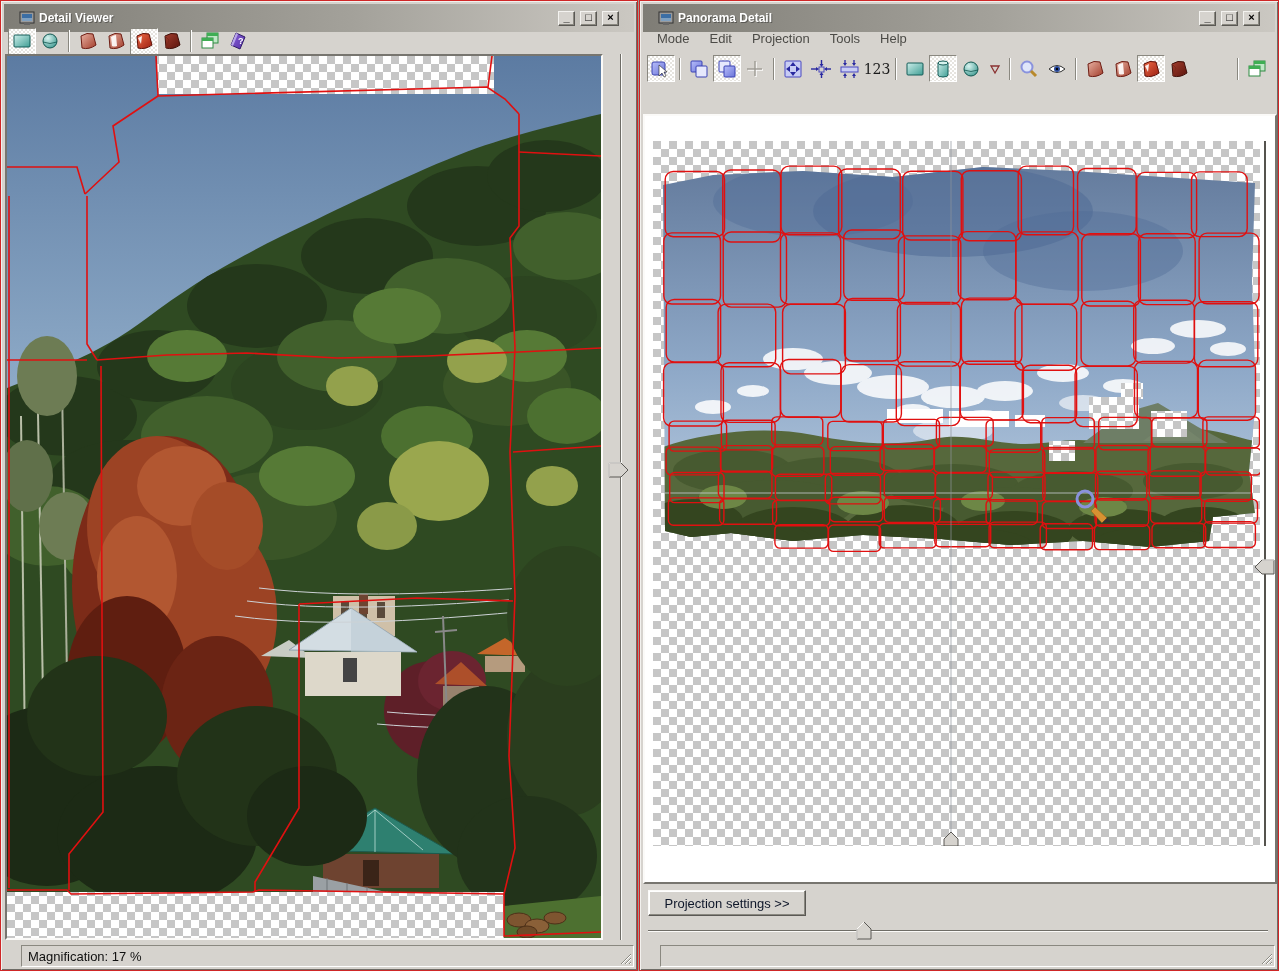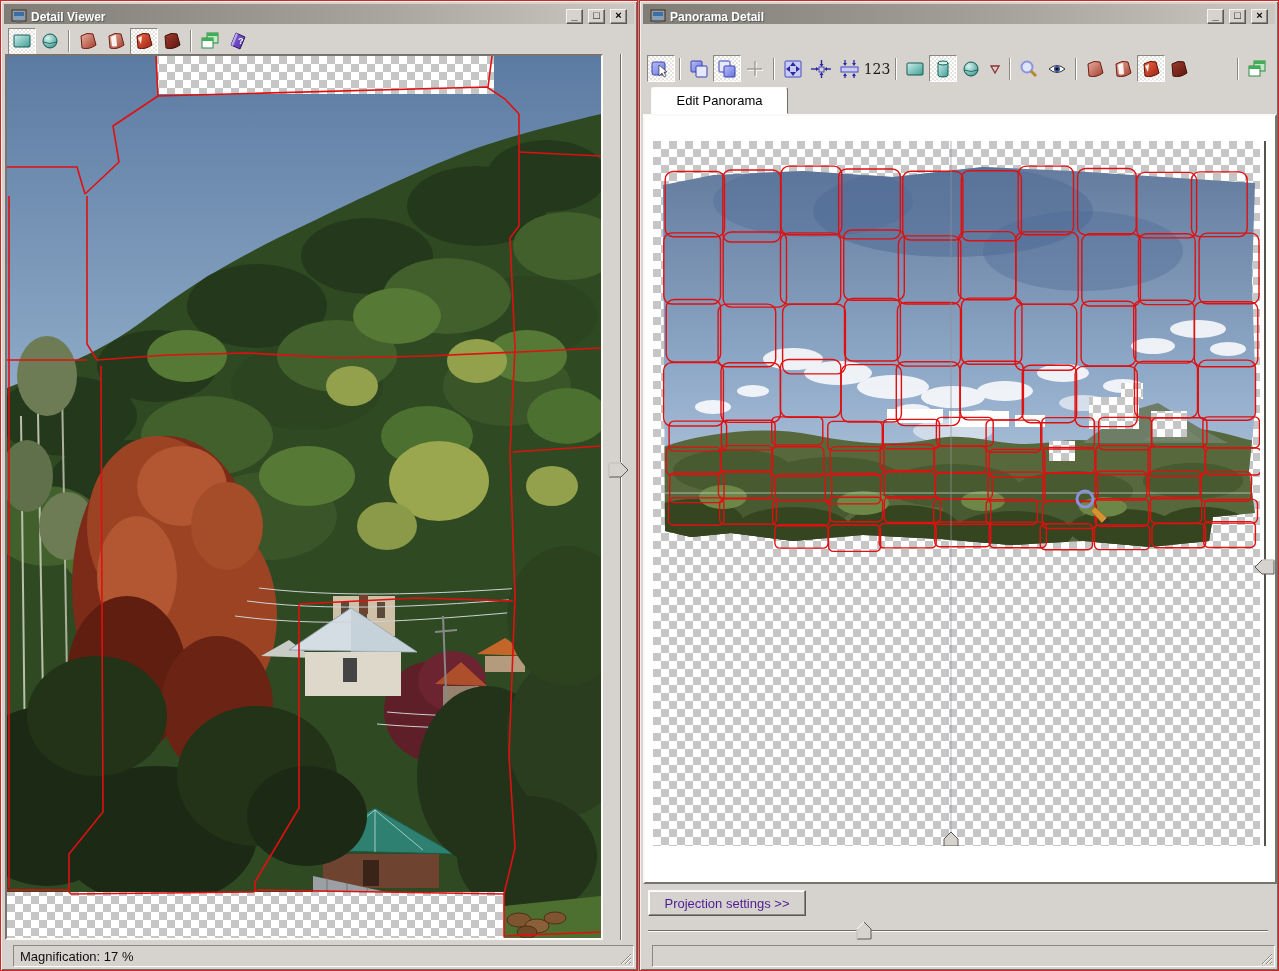--- a/index.html
+++ b/index.html
@@ -2,23 +2,23 @@
 <html><head>
 <meta charset="utf-8">
 <style>
   * { margin:0; padding:0; box-sizing:border-box; }
   html,body { width:1279px; height:971px; }
   body { position:relative; font-family:"Liberation Sans",sans-serif; background:#9a9a94; overflow:hidden; }
 
   .window { position:absolute; background:#d6d3ce; border:1px solid #cf2626;
             box-shadow: inset 1px 1px 0 #f2f1ee, inset -1px -1px 0 #6e6c66; }
 
-  .titlebar { position:absolute; left:3px; right:3px; top:3px; height:20px;
+  .titlebar { position:absolute; left:3px; right:3px; top:3px; height:28px;
               background:linear-gradient(90deg,#7f7d76 0%,#a3a19a 55%,#cbc8c2 100%);
-              display:flex; align-items:flex-end; gap:4px; padding:0 7px; }
+              display:flex; align-items:center; gap:4px; padding:0 15px; }
   .title-text { color:#fff; font-weight:bold; font-size:12px; text-shadow:1px 1px 0 rgba(0,0,0,.35); white-space:nowrap; }
   .tspacer { flex:1; }
   .wbtn { width:17px; height:15px; background:#d6d3ce;
           border:1px solid; border-color:#f4f3f0 #5a5854 #5a5854 #f4f3f0;
           box-shadow: inset -1px -1px 0 #8a8880;
           font-size:11px; font-weight:bold; color:#000; line-height:1;
           display:flex; align-items:center; justify-content:center; margin-left:1px; }
   .wbtn span { transform:translateY(-1px); }
 
   .toolbar { position:absolute; display:flex; align-items:center; padding:0 4px; }
@@ -29,42 +29,42 @@
           background:conic-gradient(#fff 25%,#e6e4df 0 50%,#fff 0 75%,#e6e4df 0);
           background-size:4px 4px; }
   .sep { width:2px; height:22px; border-left:1px solid #8a8880; border-right:1px solid #fff; margin:0 4px; flex:0 0 auto; }
   .tb-text123 { font-family:"DejaVu Serif",serif; font-size:14px; color:#1a1a1a; }
 
   .menubar { position:absolute; display:flex; align-items:center; padding:0 4px; }
   .menu-item { padding:3px 10px; font-size:13px; color:#4c4b47; }
 
   .viewport { position:absolute; border:2px solid; border-color:#77756f #fbfaf8 #fbfaf8 #77756f; background:#fff; overflow:hidden; }
 
-  .statusbar { position:absolute; left:12px; right:3px; bottom:3px; height:22px;
+  .statusbar { position:absolute; left:20px; right:3px; bottom:3px; height:22px;
                border:1px solid; border-color:#8a8880 #fff #fff #8a8880;
                display:flex; align-items:center; padding:0 6px; font-size:13px; color:#101010;
                background:#d6d3ce; }
   .grip { position:absolute; right:1px; bottom:1px; }
 
   .slider-strip-v { position:absolute; }
   .track-v { position:absolute; left:50%; top:0; bottom:0; width:2px;
              border-left:1px solid #6e6c66; border-right:1px solid #fbfaf8; }
   .track-h { position:absolute; top:50%; left:0; right:0; height:2px;
              border-top:1px solid #6e6c66; border-bottom:1px solid #fbfaf8; }
   .thumb { position:absolute; }
 
   .tab { position:absolute; width:137px; height:27px; background:#fff;
          border:1px solid; border-color:#fbfaf8 #6e6c66 #fff #fbfaf8;
          border-radius:3px 3px 0 0;
          display:flex; align-items:center; justify-content:center; font-size:13px; color:#000; }
 
   .proj-btn { position:absolute; width:158px; height:26px; background:#d6d3ce;
               border:1px solid; border-color:#fbfaf8 #5a5854 #5a5854 #fbfaf8;
               box-shadow: inset -1px -1px 0 #8a8880, inset 1px 1px 0 #fff;
-              font-size:13px; color:#4c1d95; display:flex; align-items:center; justify-content:center; }
+              font-size:13px; color:#0f172a; display:flex; align-items:center; justify-content:center; }
 
   .gridcell { fill:none; stroke:#e01010; stroke-width:1.4; }
   svg { display:block; }
 </style>
 </head>
 <body>
 
 <svg width="0" height="0">
 <defs>
   <pattern id="chk" width="16" height="16" patternUnits="userSpaceOnUse">
@@ -373,20 +373,27 @@
         <span>_</span>
       </div>
     <div class="wbtn">
         <span>□</span>
       </div>
     <div class="wbtn">
         <span>×</span>
       </div>
   </div>
 
+  <div class="menubar" style="left:3px;top:25px;right:3px;height:24px;">
+    <span class="menu-item">Mode</span>
+    <span class="menu-item">Edit</span>
+    <span class="menu-item">Projection</span>
+    <span class="menu-item">Tools</span>
+    <span class="menu-item">Help</span>
+  </div>
 
   <div class="toolbar" style="left:3px;top:51px;right:3px;height:33px;">
     <div class="tbtn pressed">
       <svg width="22" height="20" viewBox="0 0 22 20">
         <rect x="2" y="3" width="13" height="13" rx="2" fill="url(#gBlue)" stroke="#3c44b0"></rect>
         <polygon points="9,6 9,17 12,14 14,18 16,17 14,13 17,13" fill="#fff" stroke="#222" stroke-width=".6"></polygon>
       </svg>
     </div>
     <div class="sep"></div>
     <div class="tbtn">
@@ -514,25 +521,20 @@
     <div class="tbtn">
       <svg width="22" height="20" viewBox="0 0 22 20">
         <rect x="8" y="2" width="11" height="10" fill="#bfe8c6" stroke="#2e8b43"></rect>
         <rect x="8" y="2" width="11" height="3" fill="#3fae54"></rect>
         <rect x="3" y="7" width="11" height="10" fill="#fff" stroke="#2e8b43"></rect>
         <rect x="3" y="7" width="11" height="3" fill="#3fae54"></rect>
       </svg>
     </div>
   </div>
 
-  <div style="position:absolute;left:3px;top:86px;right:3px;height:27px;">
-    <div class="tab" style="left:8px;top:0;">
-      <span>Edit Panorama</span>
-    </div>
-  </div>
 
   <div class="viewport" style="left:3px;top:113px;width:634px;height:770px;border-color:#fbfaf8 #77756f #77756f #fbfaf8;">
     <svg style="position:absolute;left:8px;top:25px;" width="607" height="705" viewBox="0 0 607 705">
       <rect x="0" y="0" width="607" height="705" fill="url(#chk)"></rect>
       <clipPath id="pclip">
         <path d="M10,44 L60,34 L150,30 L240,36 L330,26 L420,30 L510,36 L602,42 L599,140 L603,260 L596,330 L602,372 L560,376 L556,400 L498,406 L430,400 L358,404 L288,398 L210,394 L140,400 L78,392 L38,396 L12,390 Z"></path>
       </clipPath>
       <g clip-path="url(#pclip)">
         <rect x="0" y="0" width="607" height="420" fill="url(#skyP)"></rect>
         <ellipse cx="300" cy="70" rx="140" ry="46" fill="#516c95" opacity=".55"></ellipse>

